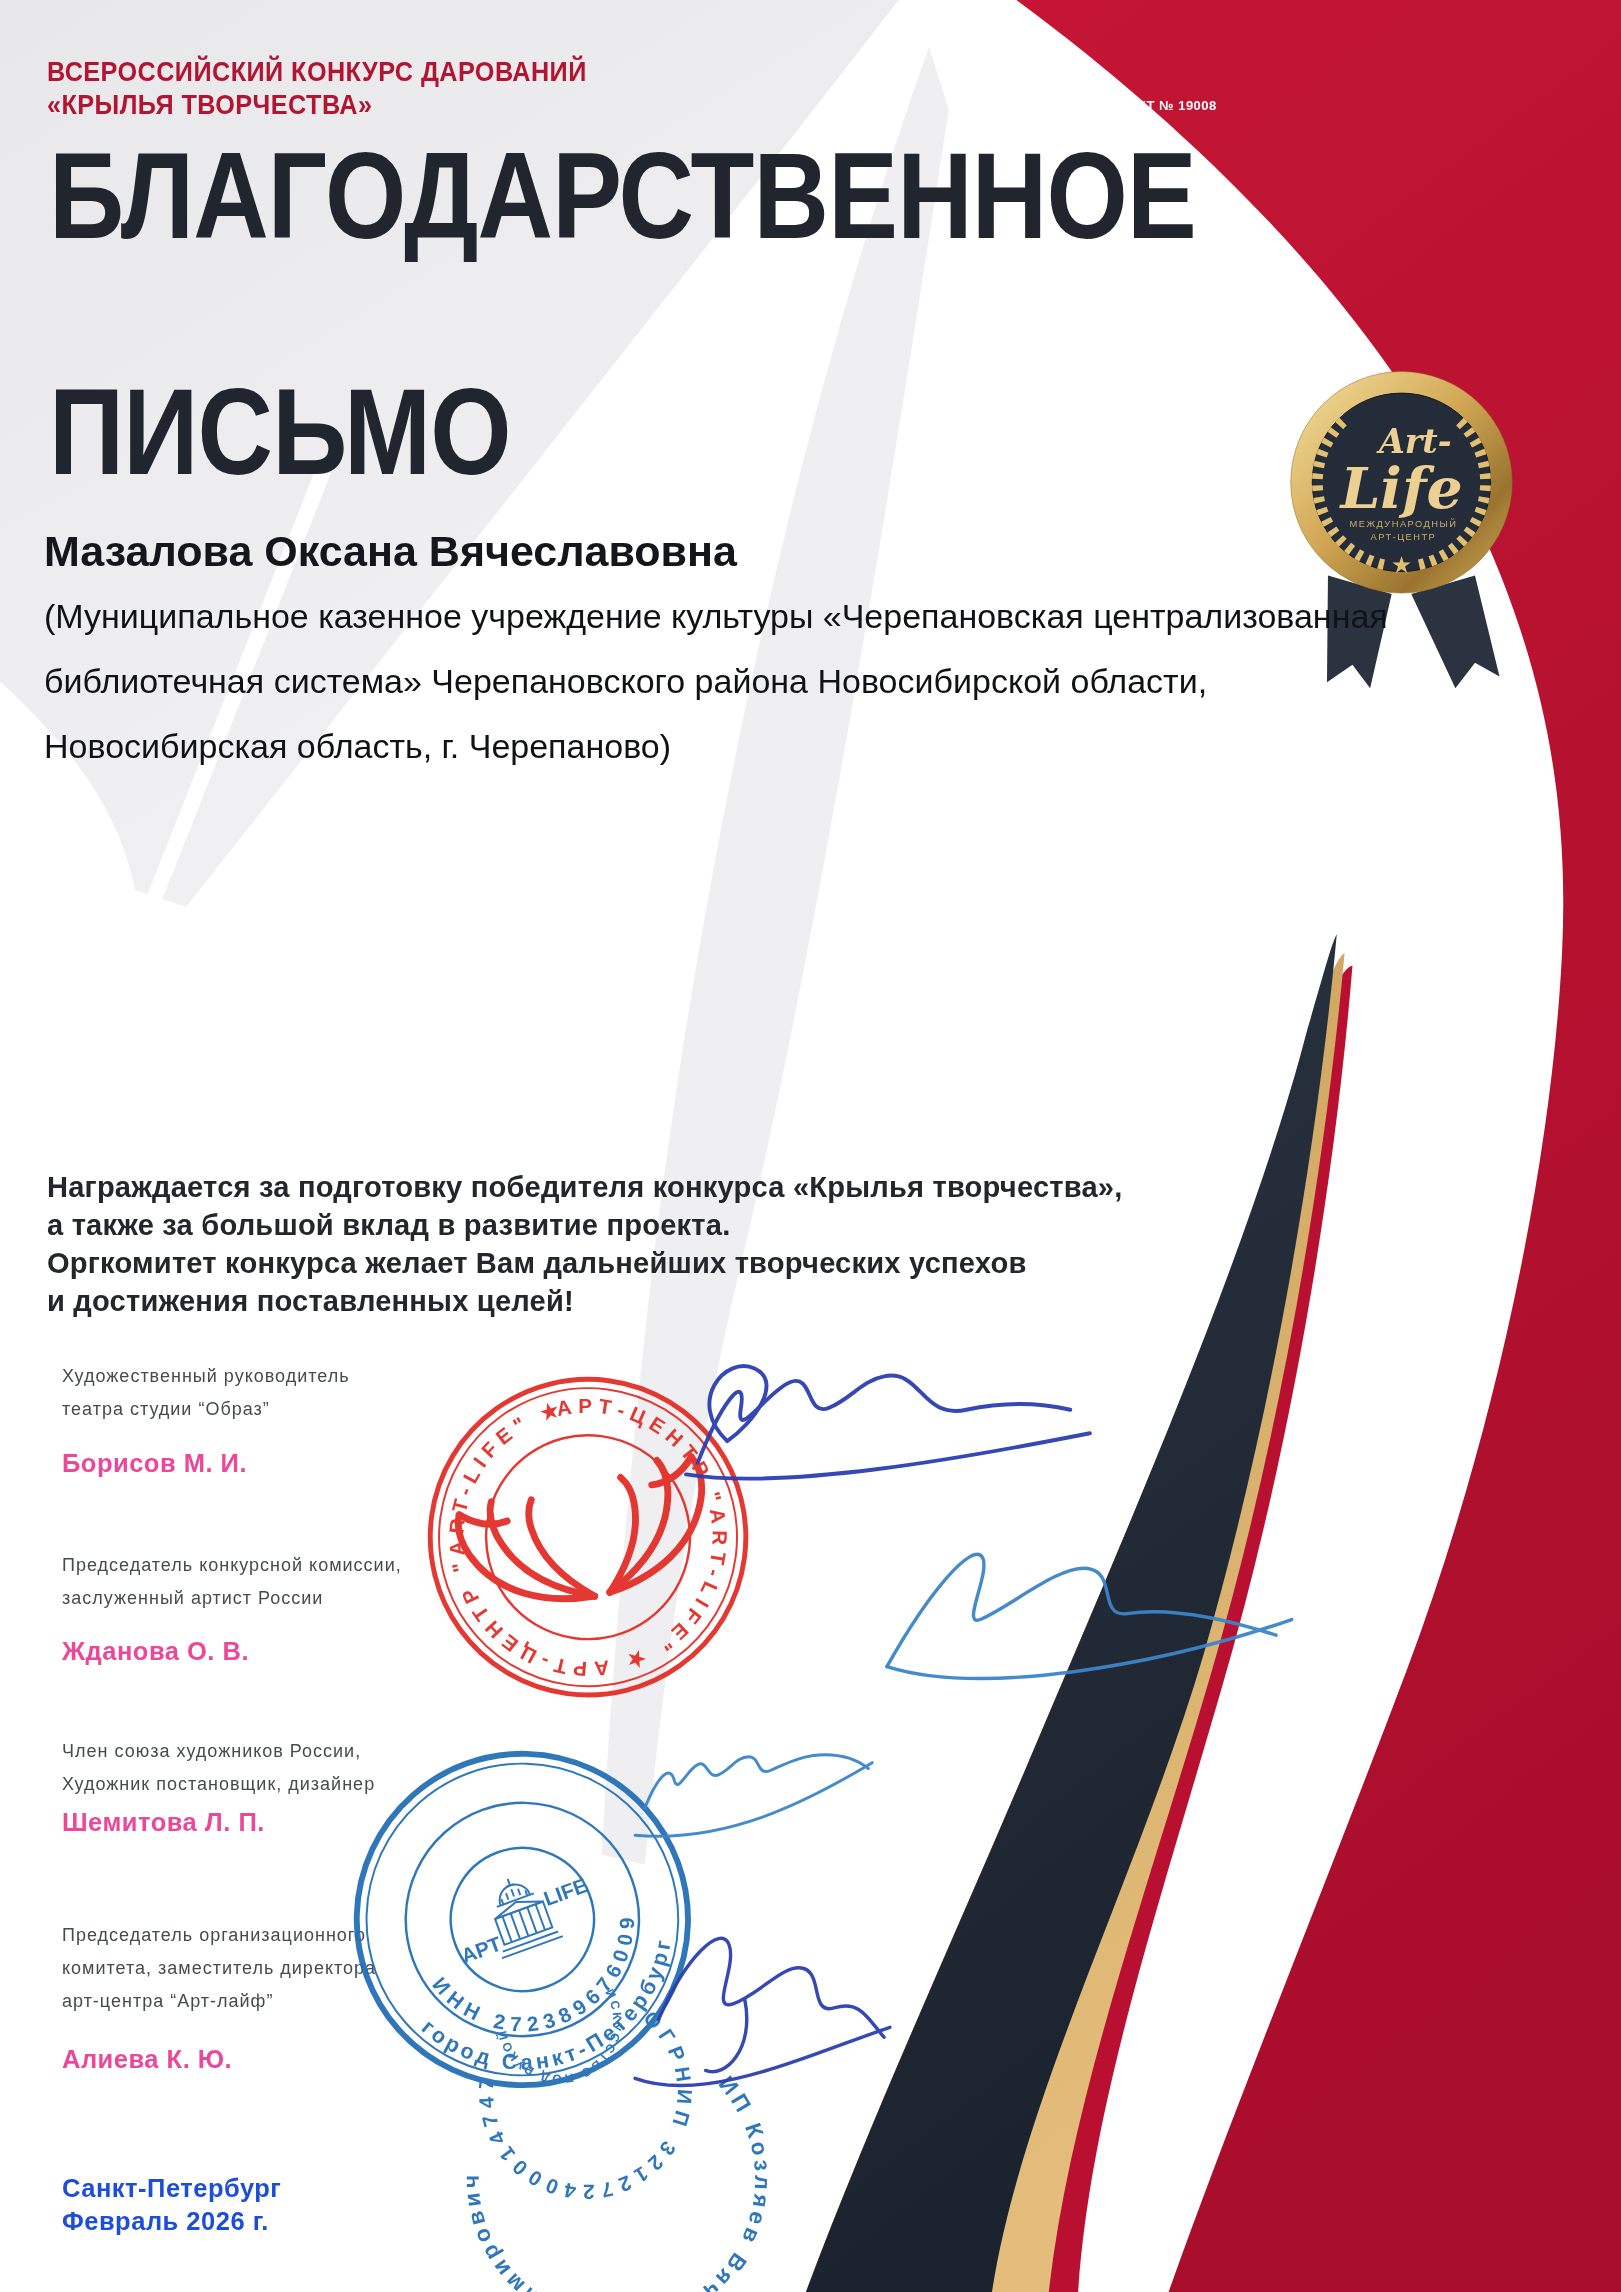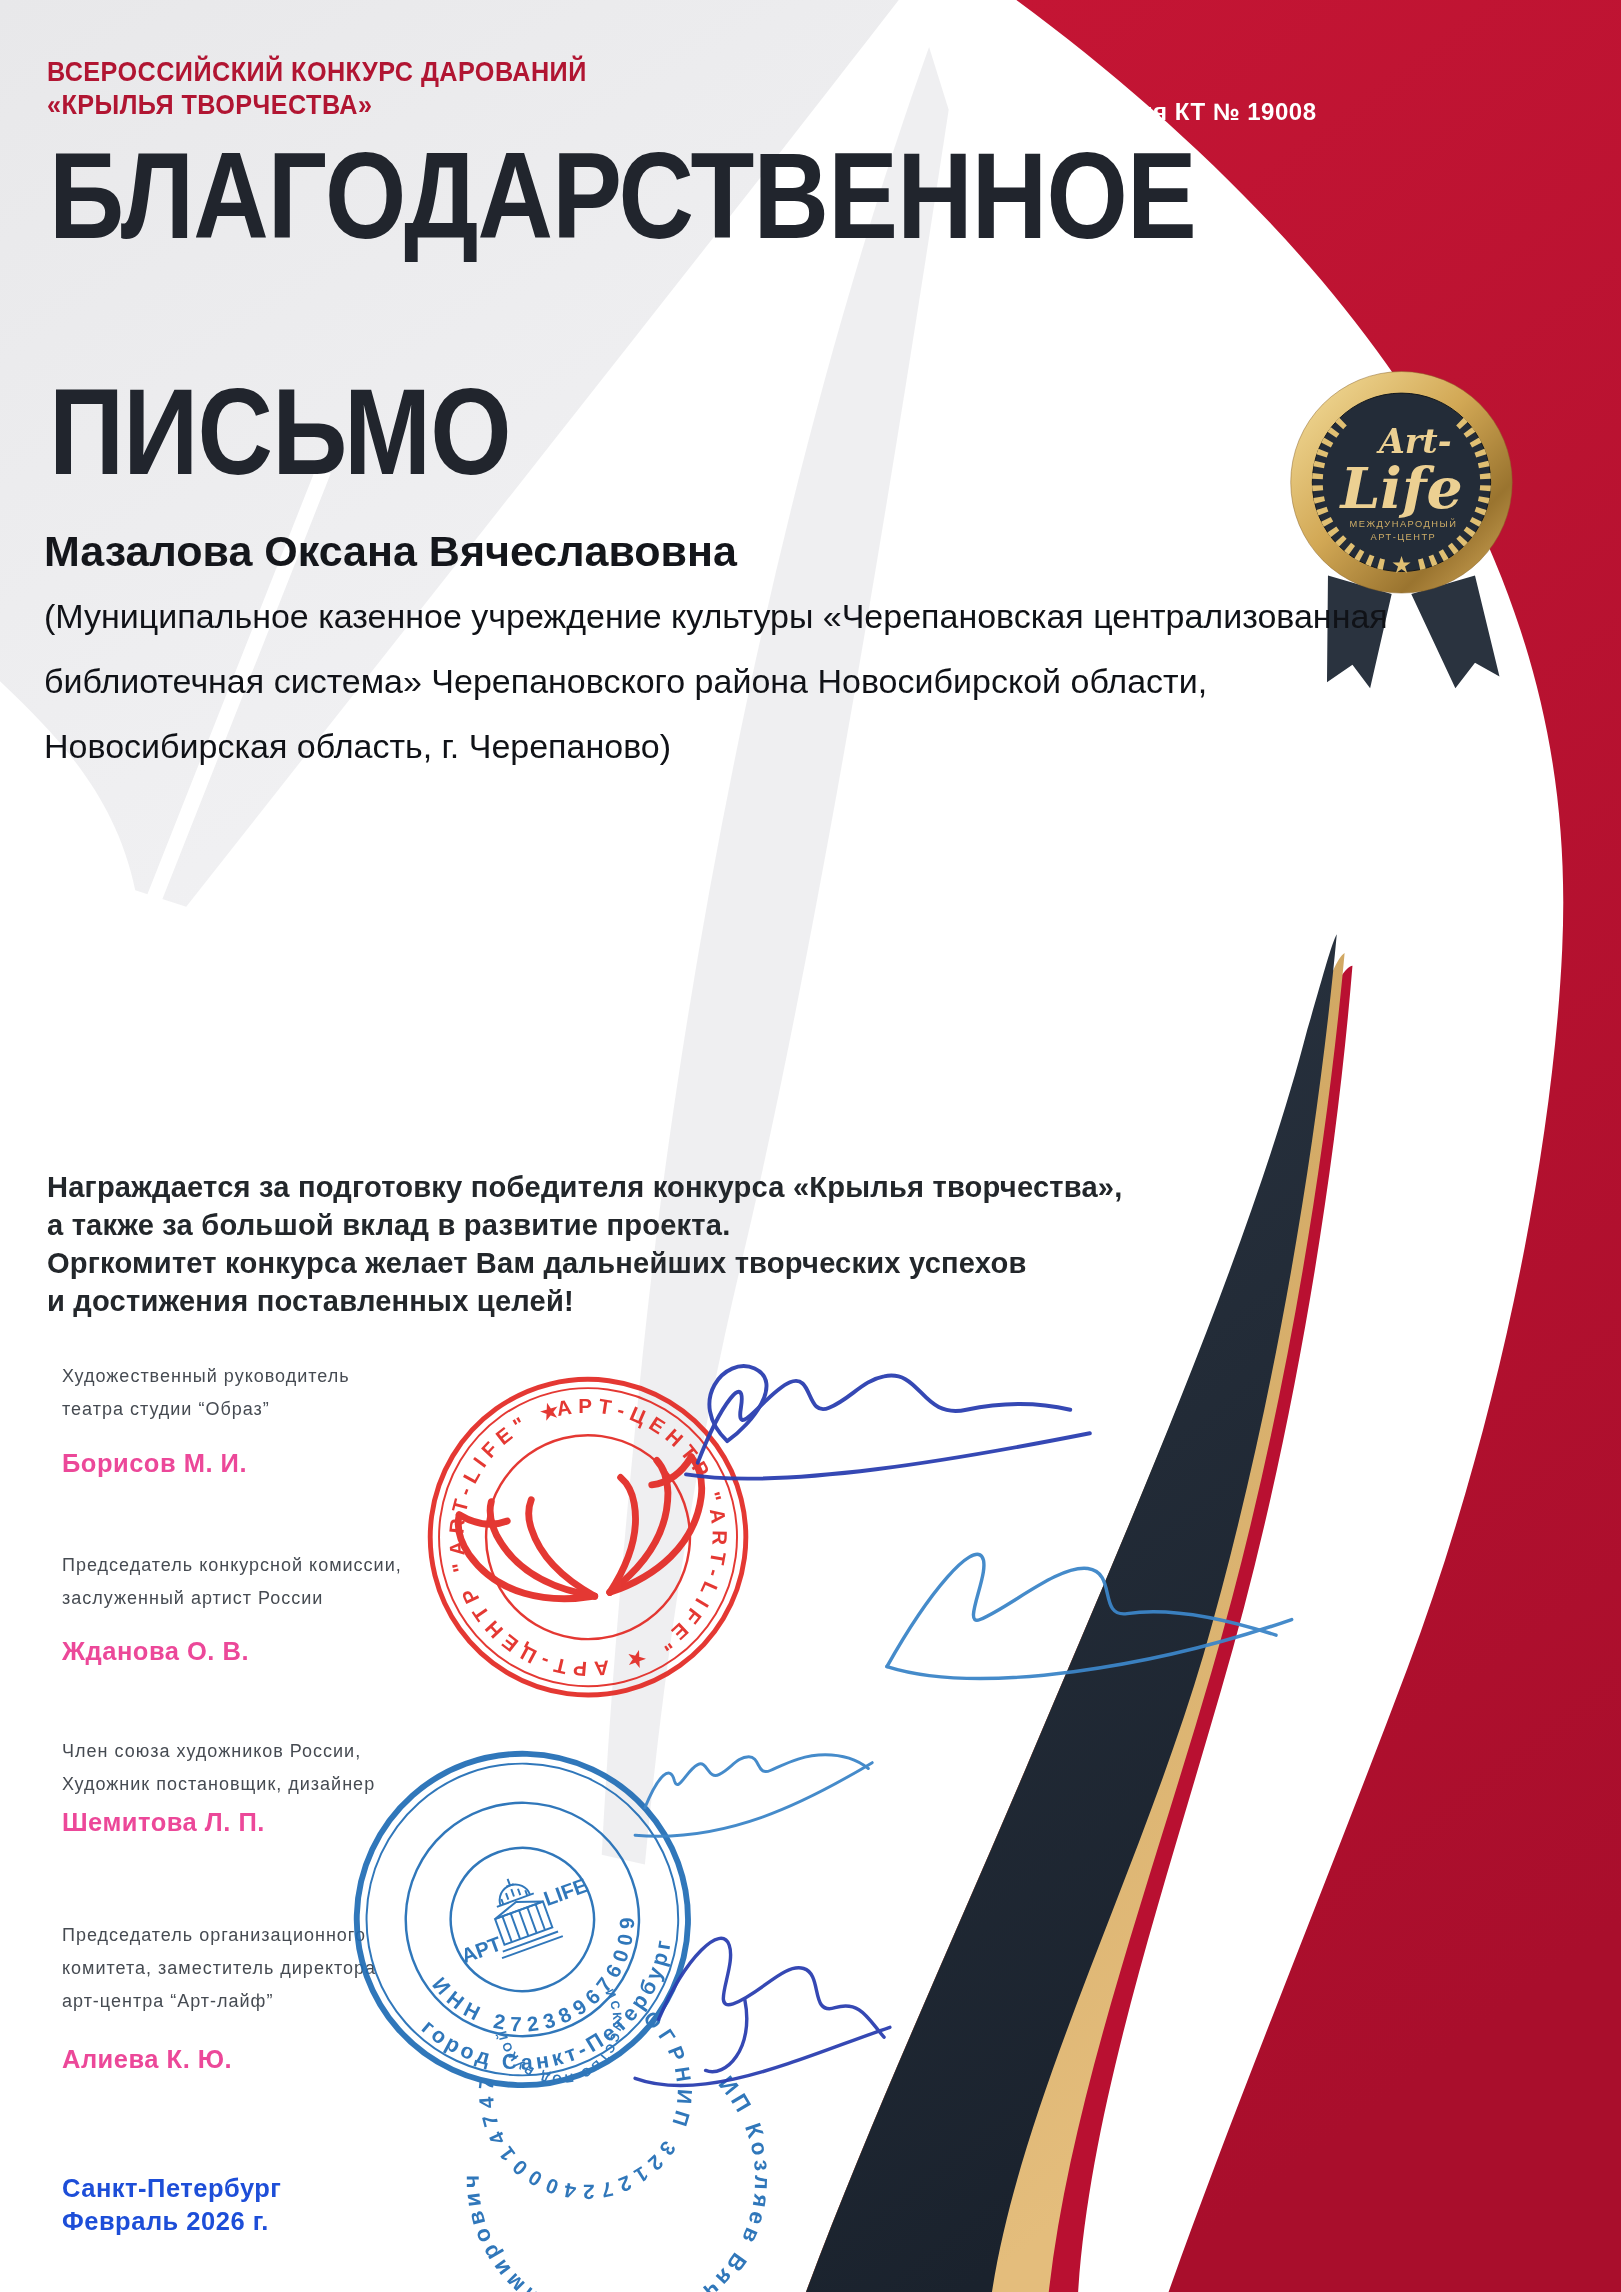--- a/index.html
+++ b/index.html
@@ -7,21 +7,21 @@
     position:relative;width:1621px;height:2293px;background:#ffffff;
     overflow:hidden;font-family:"Liberation Sans", sans-serif;margin:0 auto;
   }
   .layer{position:absolute;inset:0;width:100%;height:100%;}
   .txt{position:absolute;white-space:pre-line;}
   .hdr-red{
     left:47px;top:55px;font-size:28px;font-weight:bold;color:#b11532;
     line-height:33px;transform:scaleX(0.9);transform-origin:left top;letter-spacing:0.5px;
   }
   .serial{
-    left:1091px;top:98px;font-size:24px;font-weight:bold;color:#ffffff;letter-spacing:0.5px;
+    left:1091px;top:98px;font-size:13px;font-weight:bold;color:#ffffff;letter-spacing:0.5px;
   }
   .title{
     left:49px;top:137px;font-size:123px;font-weight:800;color:#21252d;
     line-height:118px;letter-spacing:-1px;transform:scaleX(0.85);transform-origin:left top;
   }
   .name{
     left:44px;top:527px;font-size:43px;font-weight:bold;color:#14161b;letter-spacing:0px;
   }
   .org{
     left:44px;top:584px;font-size:34px;font-weight:400;color:#101217;line-height:65px;

